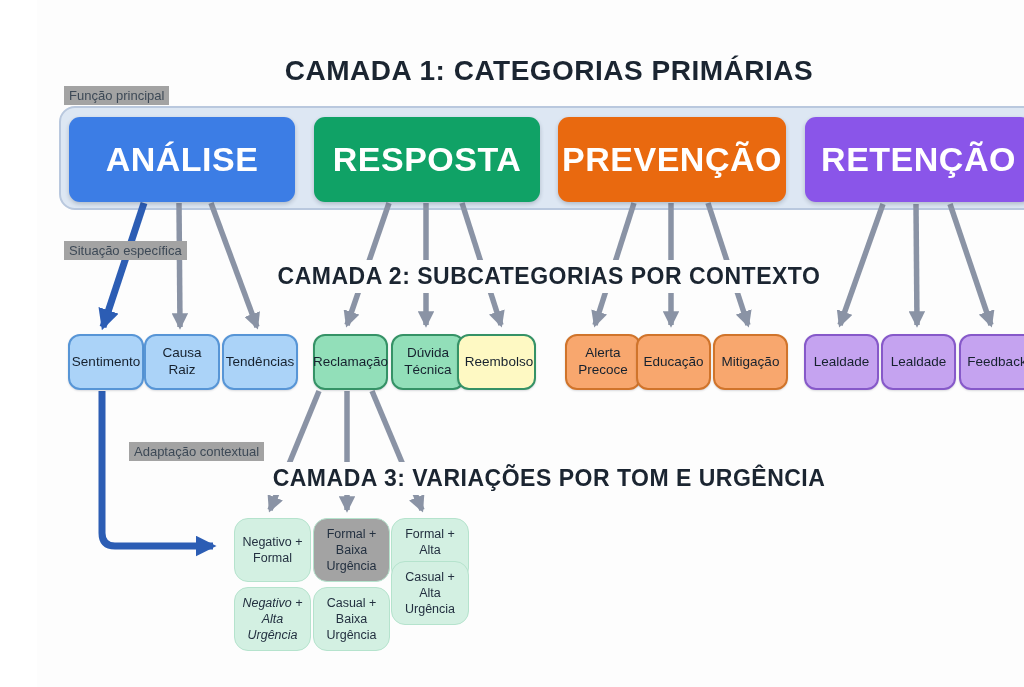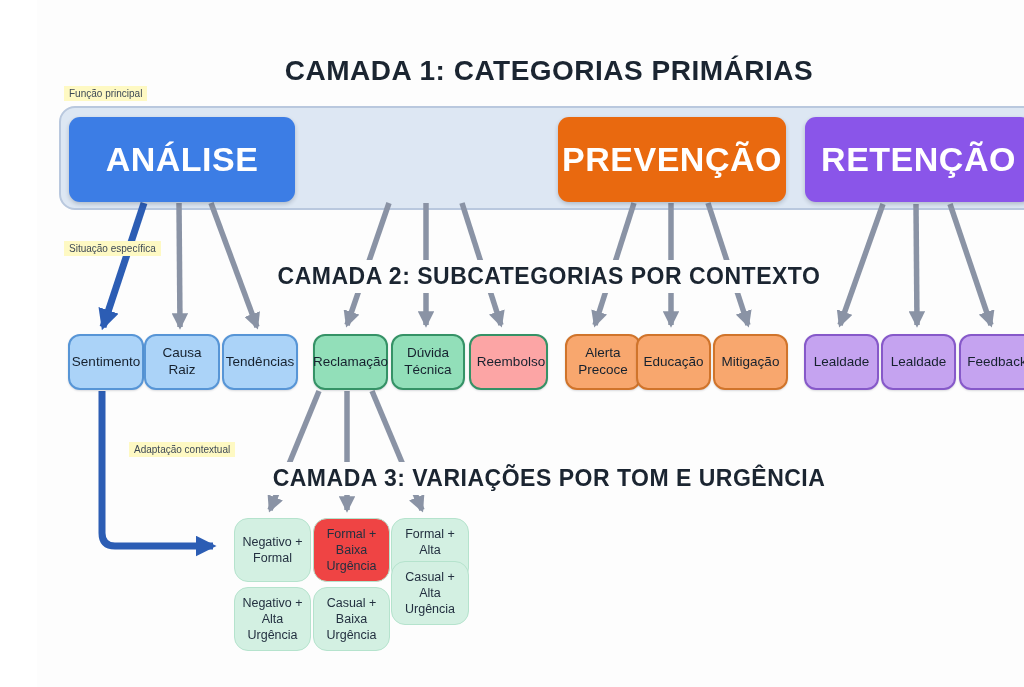--- a/index.html
+++ b/index.html
@@ -26,22 +26,22 @@
   .title span{
     display:inline-block;
     background:#fdfdfd;
     padding:3px 10px;
   }
   .title1{top:52px;font-size:28px;}
   .title2{top:260px;font-size:23px;}
   .title3{top:462px;font-size:23px;}
   .annotation{
     position:absolute;z-index:3;
-    font-size:10px;color:#3d4956;
-    background:#fef9c3;
+    font-size:13px;color:#3d4956;
+    background:#a3a3a3;
     padding:2px 5px;
     text-align:center;
   }
   .container-band{
     position:absolute;z-index:1;
     left:22px;top:106px;width:976px;height:100px;
     border:2px solid #b9c8de;border-radius:16px;
     background:#dde7f3;
   }
   .l1box{
@@ -112,48 +112,49 @@
 
   <div class="title title1" style="color: rgb(27, 37, 49);">
     <span>CAMADA 1: CATEGORIAS PRIMÁRIAS</span>
   </div>
 
   <div class="annotation" style="left: 27px; top: 86px; color: rgb(61, 73, 86);">Função principal</div>
 
   <div class="container-band" style="background-color: rgb(221, 231, 243); border-color: rgb(185, 200, 222);"></div>
 
   <div class="l1box" style="left: 32px; width: 226px; background-color: rgb(60, 125, 229);">ANÁLISE</div>
+  <div class="l1box" style="left: 277px; width: 226px; background-color: rgb(16, 162, 102);">RESPOSTA</div>
   <div class="l1box" style="left: 521px; width: 228px; background-color: rgb(233, 105, 15);">PREVENÇÃO</div>
   <div class="l1box" style="left: 768px; width: 227px; background-color: rgb(138, 85, 233);">RETENÇÃO</div>
 
   <div class="annotation" style="left: 27px; top: 241px; color: rgb(61, 73, 86);">Situação específica</div>
 
   <div class="title title2" style="color: rgb(27, 37, 49);">
     <span>CAMADA 2: SUBCATEGORIAS POR CONTEXTO</span>
   </div>
 
   <div class="l2box" style="left: 31px; width: 66px; background-color: rgb(171, 211, 248); border-color: rgb(87, 149, 214);">Sentimento</div>
   <div class="l2box" style="left: 107px; width: 66px; background-color: rgb(171, 211, 248); border-color: rgb(87, 149, 214);">Causa Raiz</div>
   <div class="l2box" style="left: 185px; width: 66px; background-color: rgb(171, 211, 248); border-color: rgb(87, 149, 214);">Tendências</div>
   <div class="l2box" style="left: 276px; width: 65px; background-color: rgb(146, 223, 185); border-color: rgb(53, 146, 102);">Reclamação</div>
   <div class="l2box" style="left: 354px; width: 64px; background-color: rgb(146, 223, 185); border-color: rgb(53, 146, 102);">Dúvida Técnica</div>
-  <div class="l2box" style="left: 432px; width: 64px; background-color: #fca5a5; border-color: rgb(53, 146, 102); padding-left: 8px;">Reembolso</div>
+  <div class="l2box" style="left: 420px; width: 64px; background-color: #fef9c3; border-color: rgb(53, 146, 102); padding-left: 8px;">Reembolso</div>
   <div class="l2box" style="left: 528px; width: 66px; background-color: rgb(248, 167, 110); border-color: rgb(208, 116, 43);">Alerta Precoce</div>
   <div class="l2box" style="left: 599px; width: 65px; background-color: rgb(248, 167, 110); border-color: rgb(208, 116, 43);">Educação</div>
   <div class="l2box" style="left: 676px; width: 65px; background-color: rgb(248, 167, 110); border-color: rgb(208, 116, 43);">Mitigação</div>
   <div class="l2box" style="left: 767px; width: 65px; background-color: rgb(197, 163, 240); border-color: rgb(134, 89, 201);">Lealdade</div>
   <div class="l2box" style="left: 844px; width: 65px; background-color: rgb(197, 163, 240); border-color: rgb(134, 89, 201);">Lealdade</div>
   <div class="l2box" style="left: 922px; width: 66px; background-color: rgb(197, 163, 240); border-color: rgb(134, 89, 201);">Feedback</div>
 
   <div class="annotation" style="left: 92px; top: 442px; color: rgb(61, 73, 86);">Adaptação contextual</div>
 
   <div class="title title3" style="color: rgb(27, 37, 49);">
     <span>CAMADA 3: VARIAÇÕES POR TOM E URGÊNCIA</span>
   </div>
 
   <div class="l3box" style="left: 197px; top: 518px; background-color: rgb(211, 240, 226); border-color: rgb(181, 227, 205);">Negativo + Formal</div>
-  <div class="l3box" style="left: 276px; top: 518px; background-color: #ef4444; border-color: rgb(181, 227, 205);">Formal + Baixa Urgência</div>
+  <div class="l3box" style="left: 276px; top: 518px; background-color: #a3a3a3; border-color: rgb(181, 227, 205);">Formal + Baixa Urgência</div>
   <div class="l3box" style="left: 354px; top: 518px; width: 72px; background-color: rgb(211, 240, 226); border-color: rgb(181, 227, 205);">Formal + Alta Urgência</div>
-  <div class="l3box" style="left: 197px; top: 587px; background-color: rgb(211, 240, 226); border-color: rgb(181, 227, 205);">Negativo + Alta Urgência</div>
+  <div class="l3box" style="left: 197px; top: 587px; background-color: rgb(211, 240, 226); border-color: rgb(181, 227, 205); font-style: italic;">Negativo + Alta Urgência</div>
   <div class="l3box" style="left: 276px; top: 587px; background-color: rgb(211, 240, 226); border-color: rgb(181, 227, 205);">Casual + Baixa Urgência</div>
   <div class="l3box" style="left: 354px; top: 561px; width: 72px; background-color: rgb(211, 240, 226); border-color: rgb(181, 227, 205);">Casual + Alta Urgência</div>
 
 </div>
 
 </body></html>

